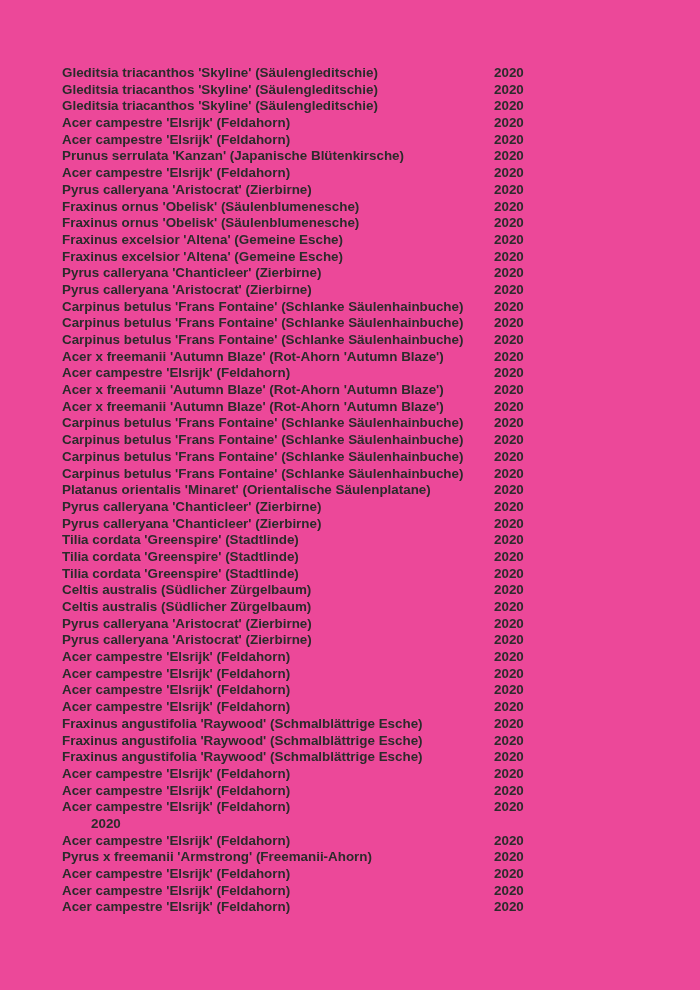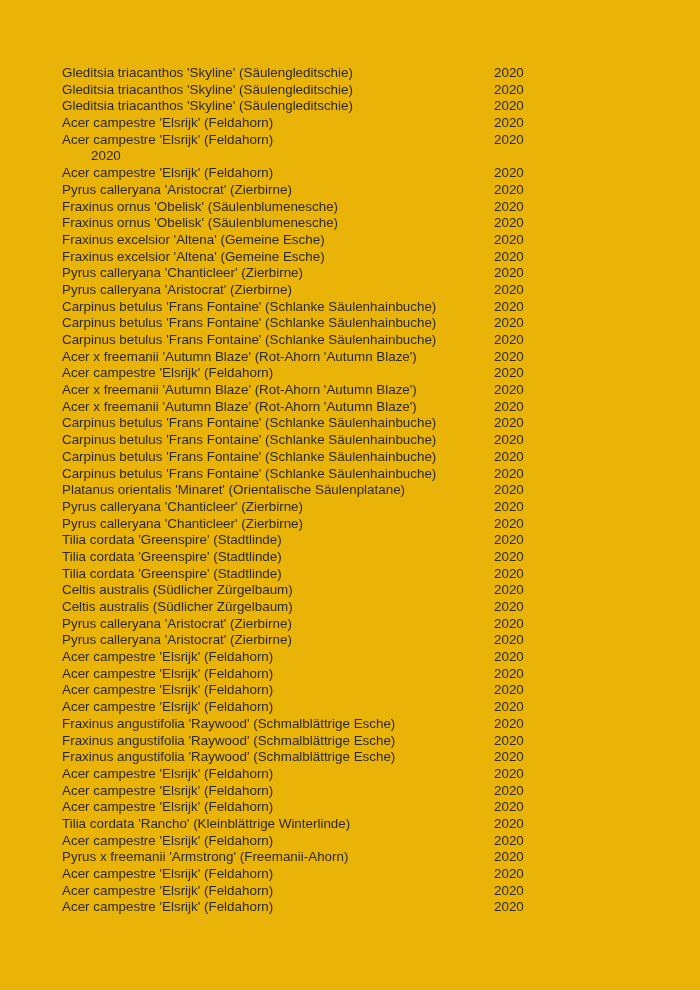--- a/index.html
+++ b/index.html
@@ -10,21 +10,22 @@
   body {
     width: 700px;
     height: 990px;
     position: relative;
     font-family: "Liberation Sans", "DejaVu Sans", sans-serif;
     overflow: hidden;
   }
   .page {
     position: absolute;
     inset: 0;
-    background: #eab308;
+    background: #ec4899;
+    font-weight: bold;
   }
   .tree-list {
     position: absolute;
     top: 65px;
     left: 62px;
     right: 20px;
   }
   .row {
     display: grid;
     grid-template-columns: 403px auto;
@@ -67,20 +68,21 @@
         <span class="species-cell">Acer campestre 'Elsrijk' (Feldahorn)</span>
         <span class="year-cell">2020</span>
       </div>
 
       <div class="row">
         <span class="species-cell">Acer campestre 'Elsrijk' (Feldahorn)</span>
         <span class="year-cell">2020</span>
       </div>
 
       <div class="row">
+        <span class="species-cell">Prunus serrulata 'Kanzan' (Japanische Blütenkirsche)</span>
         <span class="year-cell">2020</span>
       </div>
 
       <div class="row">
         <span class="species-cell">Acer campestre 'Elsrijk' (Feldahorn)</span>
         <span class="year-cell">2020</span>
       </div>
 
       <div class="row">
         <span class="species-cell">Pyrus calleryana 'Aristocrat' (Zierbirne)</span>
@@ -266,21 +268,20 @@
         <span class="species-cell">Acer campestre 'Elsrijk' (Feldahorn)</span>
         <span class="year-cell">2020</span>
       </div>
 
       <div class="row">
         <span class="species-cell">Acer campestre 'Elsrijk' (Feldahorn)</span>
         <span class="year-cell">2020</span>
       </div>
 
       <div class="row">
-        <span class="species-cell">Tilia cordata 'Rancho' (Kleinblättrige Winterlinde)</span>
         <span class="year-cell">2020</span>
       </div>
 
       <div class="row">
         <span class="species-cell">Acer campestre 'Elsrijk' (Feldahorn)</span>
         <span class="year-cell">2020</span>
       </div>
 
       <div class="row">
         <span class="species-cell">Pyrus x freemanii 'Armstrong' (Freemanii-Ahorn)</span>

